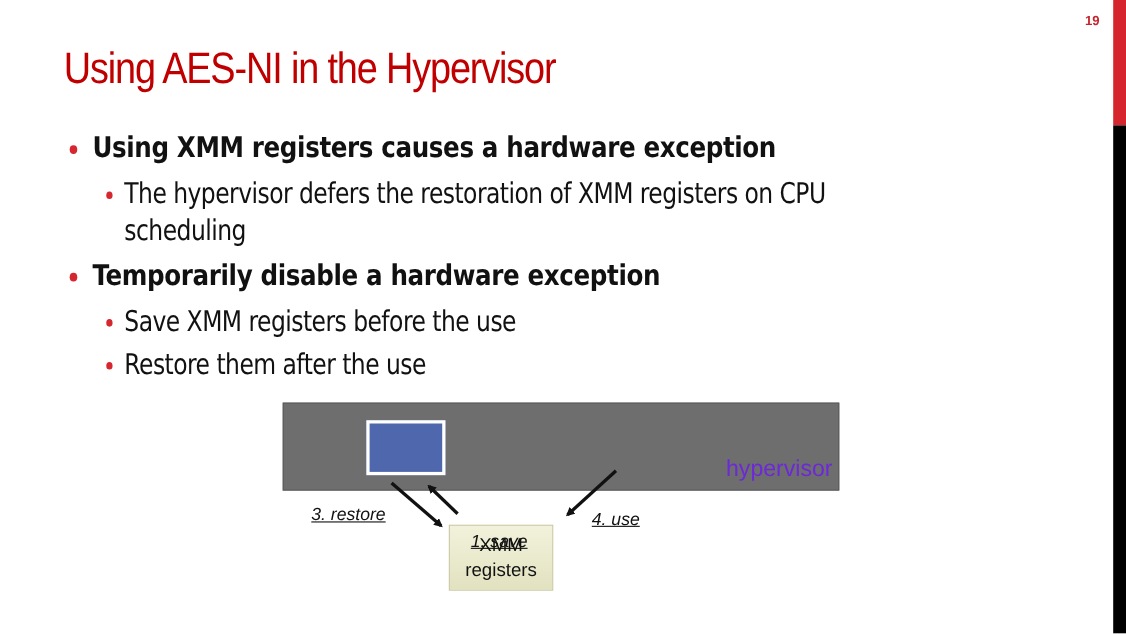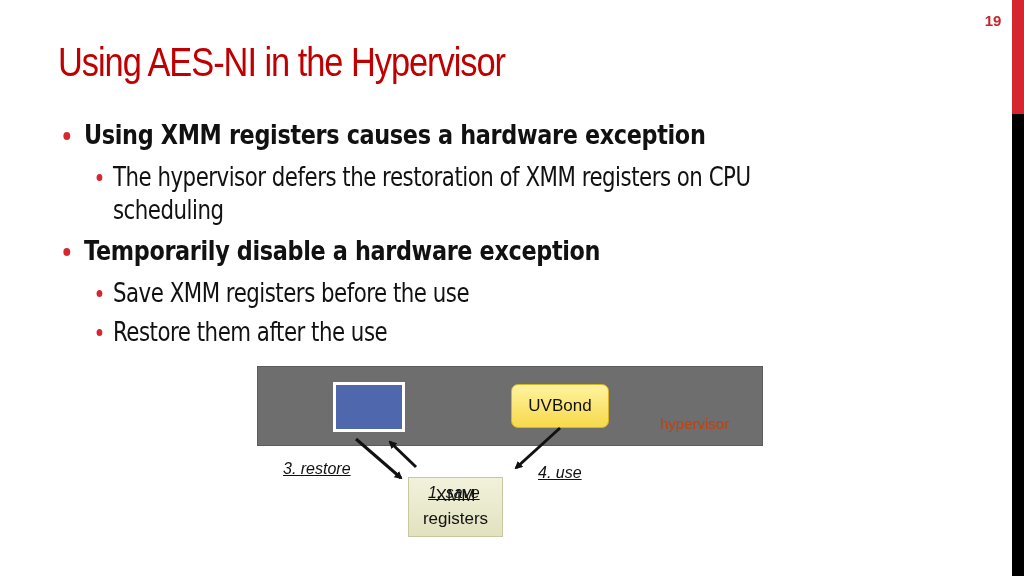--- a/index.html
+++ b/index.html
@@ -11,21 +11,21 @@
   .side-bar {
     position: absolute; left: 1012px; top: 0; width: 12px; height: 114px;
     background: #d5252e;
   }
   .side-bar-dark {
     position: absolute; left: 1012px; top: 114px; width: 12px; height: 462px;
     background: #000000;
   }
   .slide-number {
     position: absolute; left: 978px; top: 12px; width: 30px;
-    font-size: 15px; font-weight: bold; color: #c4262e; text-align: center;
+    font-size: 12px; font-weight: bold; color: #c4262e; text-align: center;
     font-family: "Liberation Sans", sans-serif;
   }
   .title {
     position: absolute; left: 58px; top: 40px;
     font-family: "Liberation Sans Narrow", "Liberation Sans", sans-serif;
     font-size: 40px; color: #c00000; letter-spacing: -1.2px;
     transform: scaleX(0.86); transform-origin: left top;
     white-space: nowrap;
   }
   .bullets { position: absolute; left: 0; top: 0; }
@@ -53,21 +53,21 @@
     background: #4e67ad; border: 3px solid #ffffff; box-sizing: border-box;
   }
   .uvbond {
     position: absolute; left: 511px; top: 384px; width: 98px; height: 44px;
     background: linear-gradient(#fff3a0, #f7d94a);
     border: 1px solid #d8b528; border-radius: 7px; box-sizing: border-box;
     font-size: 17px; color: #111; text-align: center; line-height: 42px;
   }
   .hv-label {
     position: absolute; left: 660px; top: 415px;
-    font-size: 15px; color: #c2410c;
+    font-size: 21px; color: #6d28d9;
   }
   .xmm {
     position: absolute; left: 408px; top: 477px; width: 95px; height: 60px;
     background: linear-gradient(#f2f2dc, #e2e2c0);
     border: 1px solid #c8c8a0; box-sizing: border-box;
     font-size: 17px; color: #111; text-align: center; line-height: 23px;
     padding-top: 6px;
   }
   .lbl { position: absolute; font-size: 16px; font-style: italic; color: #111; text-decoration: underline; }
   svg.arrows { position: absolute; left: 0; top: 0; }
@@ -103,21 +103,20 @@
   </div>
   <div class="b l2" style="left:113px; top:317px;">
     <span class="dot"></span>
     <span>Restore them after the use</span>
   </div>
 </div>
 
 <div class="diagram">
   <div class="hv-band"></div>
   <div class="vm-box"></div>
-  <div class="uvbond">UVBond</div>
   <div class="hv-label">hypervisor</div>
   <div class="xmm">
     <div>XMM</div>
     <div>registers</div>
   </div>
 
   <svg class="arrows" width="1024" height="576">
     <defs>
       <marker id="ah" markerWidth="8" markerHeight="8" refX="6" refY="4" orient="auto" markerUnits="userSpaceOnUse">
         <path d="M0,0 L8,4 L0,8 Z" fill="#111"></path>

